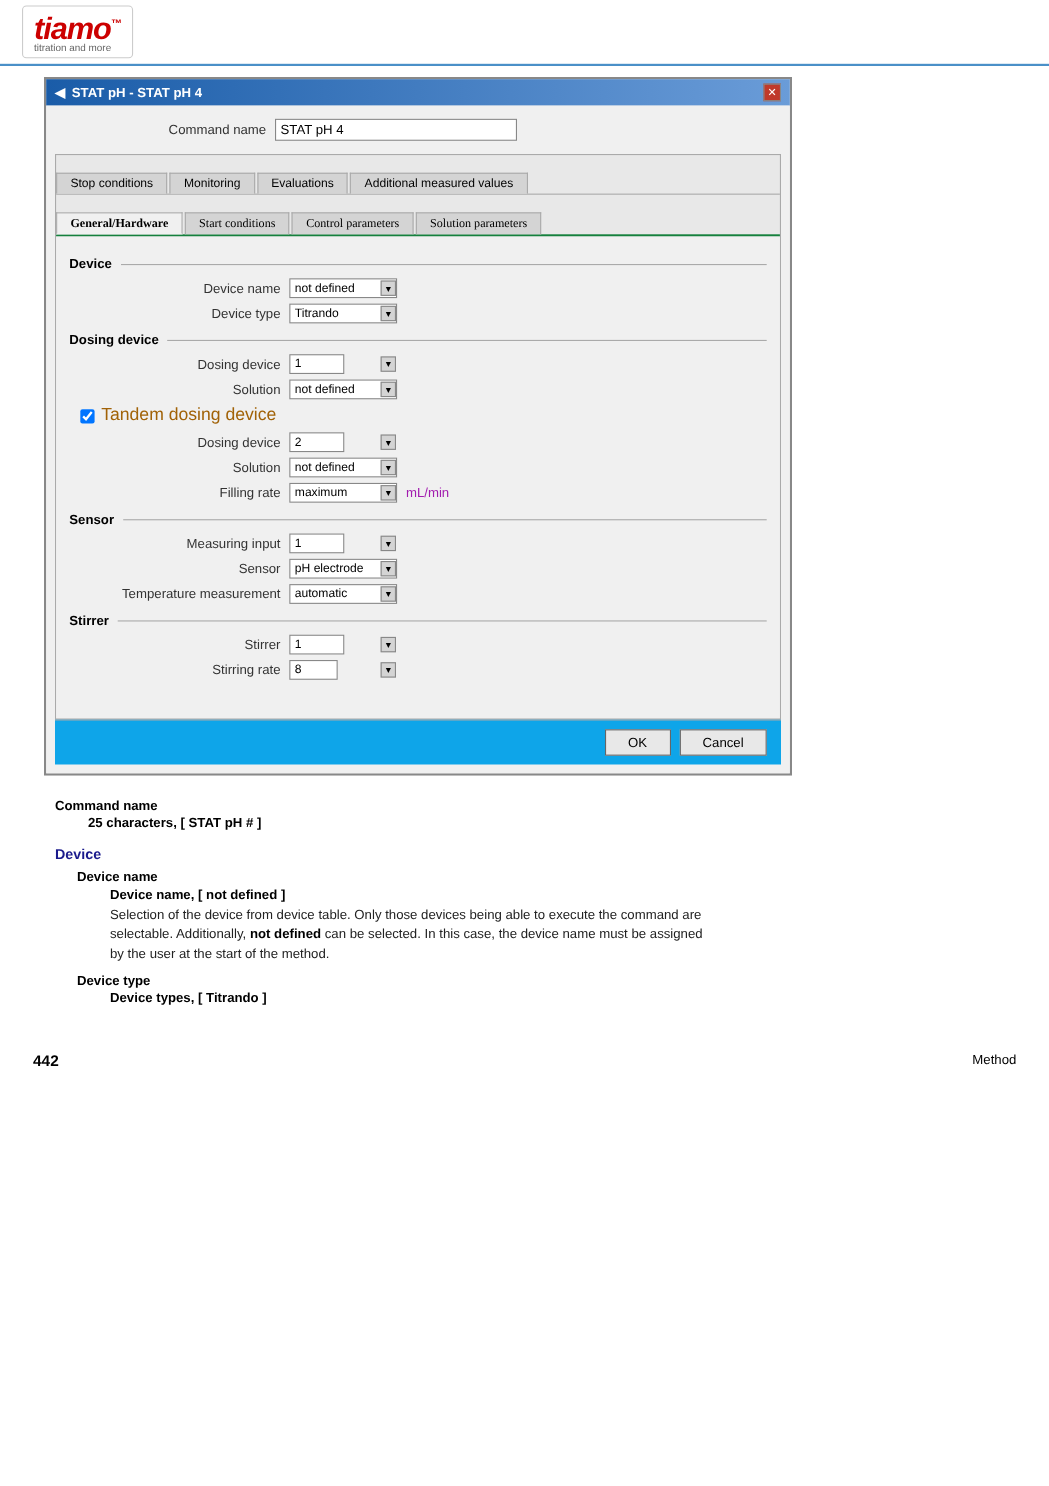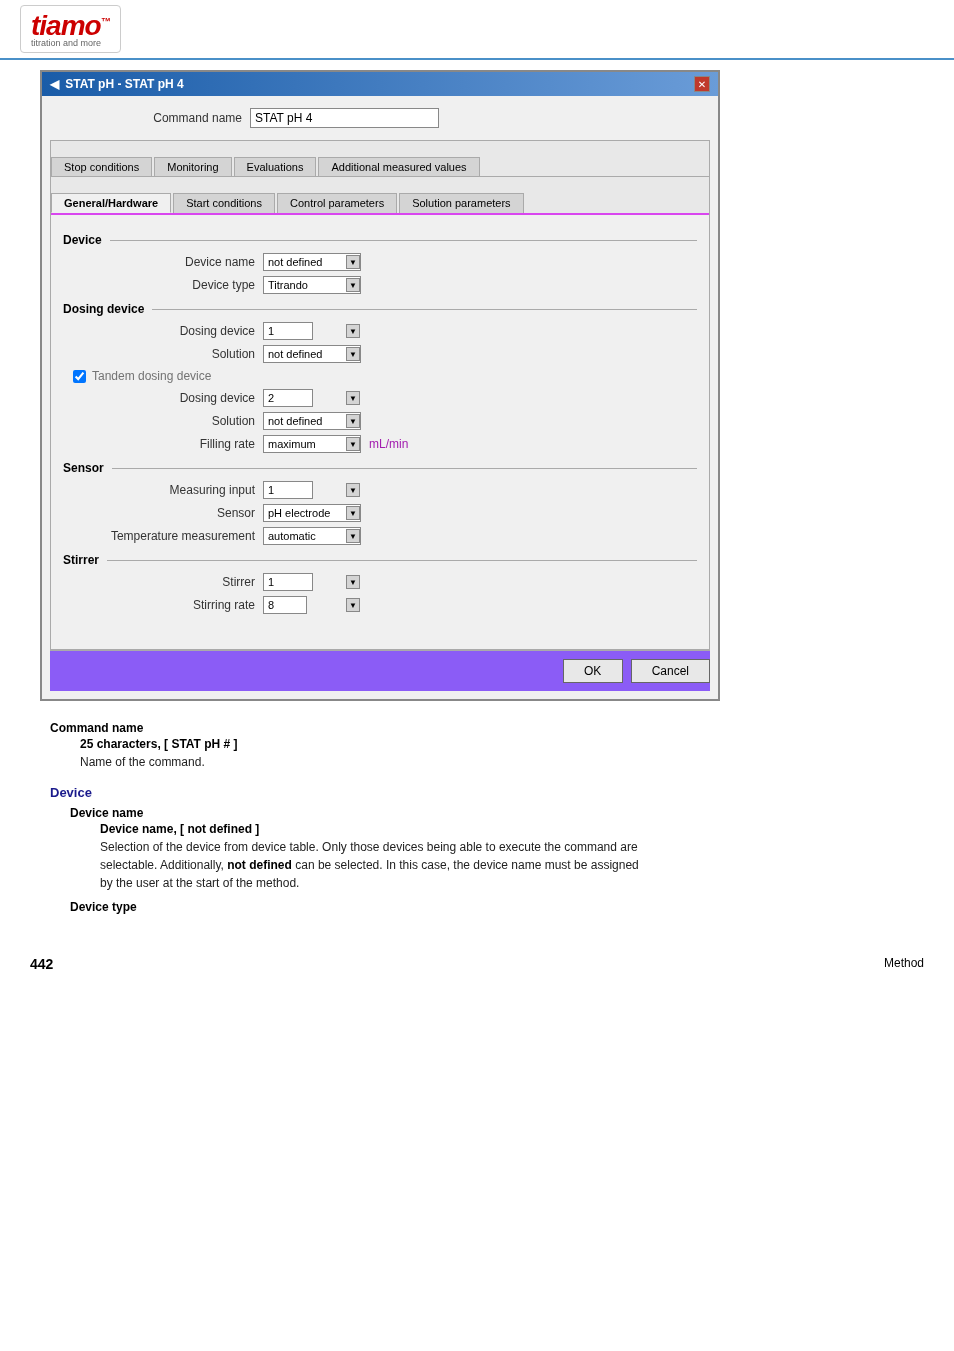--- a/index.html
+++ b/index.html
@@ -103,37 +103,38 @@
     .cmd-name-label {
       width: 200px;
       text-align: right;
       padding-right: 8px;
       color: #333;
     }
     .cmd-name-input {
       border: 1px solid #888;
       background: white;
       padding: 2px 4px;
-      width: 189px;
+      width: 220px;
       font-size: 12px;
     }
 
     
     .tabs-container {
       border: 1px solid #aaa;
       background: #e8e8e8;
     }
 
     .tabs-row-top {
       display: flex;
       border-bottom: 1px solid #aaa;
     }
     .tabs-row-bottom {
       display: flex;
-      border-bottom: 2px solid #d946ef;
+      border-bottom: 2px solid #15803d;
+      font-family: Liberation Serif, serif;
     }
 
     .tab {
       border: 1px solid #aaa;
       border-bottom: none;
       background: #d4d4d4;
       padding: 3px 12px;
       font-size: 11px;
       cursor: pointer;
       margin-right: 2px;
@@ -220,36 +221,36 @@
       margin: 6px 0;
       padding-left: 10px;
     }
     .checkbox-input {
       margin-right: 6px;
       width: 13px;
       height: 13px;
       cursor: pointer;
     }
     .checkbox-label {
-      font-size: 12px;
-      color: #737373;
+      font-size: 16px;
+      color: #a16207;
     }
 
     
     .unit-label {
       font-size: 12px;
       color: #a21caf;
       margin-left: 4px;
     }
 
     
     .dialog-footer {
-      background: #8b5cf6;
+      background: #0ea5e9;
       border-top: 1px solid #aaa;
-      padding: 8px 0;
+      padding: 8px 13px;
       display: flex;
       justify-content: flex-end;
       gap: 8px;
     }
     .footer-btn {
       border: 1px solid #666;
       background: #e8e8e8;
       padding: 4px 20px;
       font-size: 12px;
       cursor: pointer;
@@ -533,41 +534,41 @@
       </div>
 
     </div>
   </div>
 
   <div class="help-section">
 
     <div class="help-title">Command name</div>
     <div class="help-indent">
       <span class="help-bold">25 characters, [ STAT pH # ]</span>
-    </div>
-    <div class="help-indent">
-      <span class="help-normal">Name of the command.</span>
     </div>
 
     <div class="device-section">
       <div class="device-section-title">Device</div>
 
       <div style="padding-left: 20px;">
         <div class="help-title">Device name</div>
         <div class="help-indent">
           <span class="help-bold">Device name, [ not defined ]</span>
         </div>
         <div class="help-indent" style="max-width: 580px; line-height: 1.5;">
           <span class="help-normal">Selection of the device from device table. Only those devices being able to execute the command are selectable. Additionally,</span>
           <span class="help-bold">not defined</span>
           <span class="help-normal">can be selected. In this case, the device name must be assigned by the user at the start of the method.</span>
         </div>
 
         <div style="margin-top: 8px;">
           <div class="help-title">Device type</div>
+          <div class="help-indent">
+            <span class="help-bold">Device types, [ Titrando ]</span>
+          </div>
         </div>
       </div>
     </div>
 
   </div>
 
 </div>
 
 <div class="page-footer">
   <span class="page-number">442</span>

